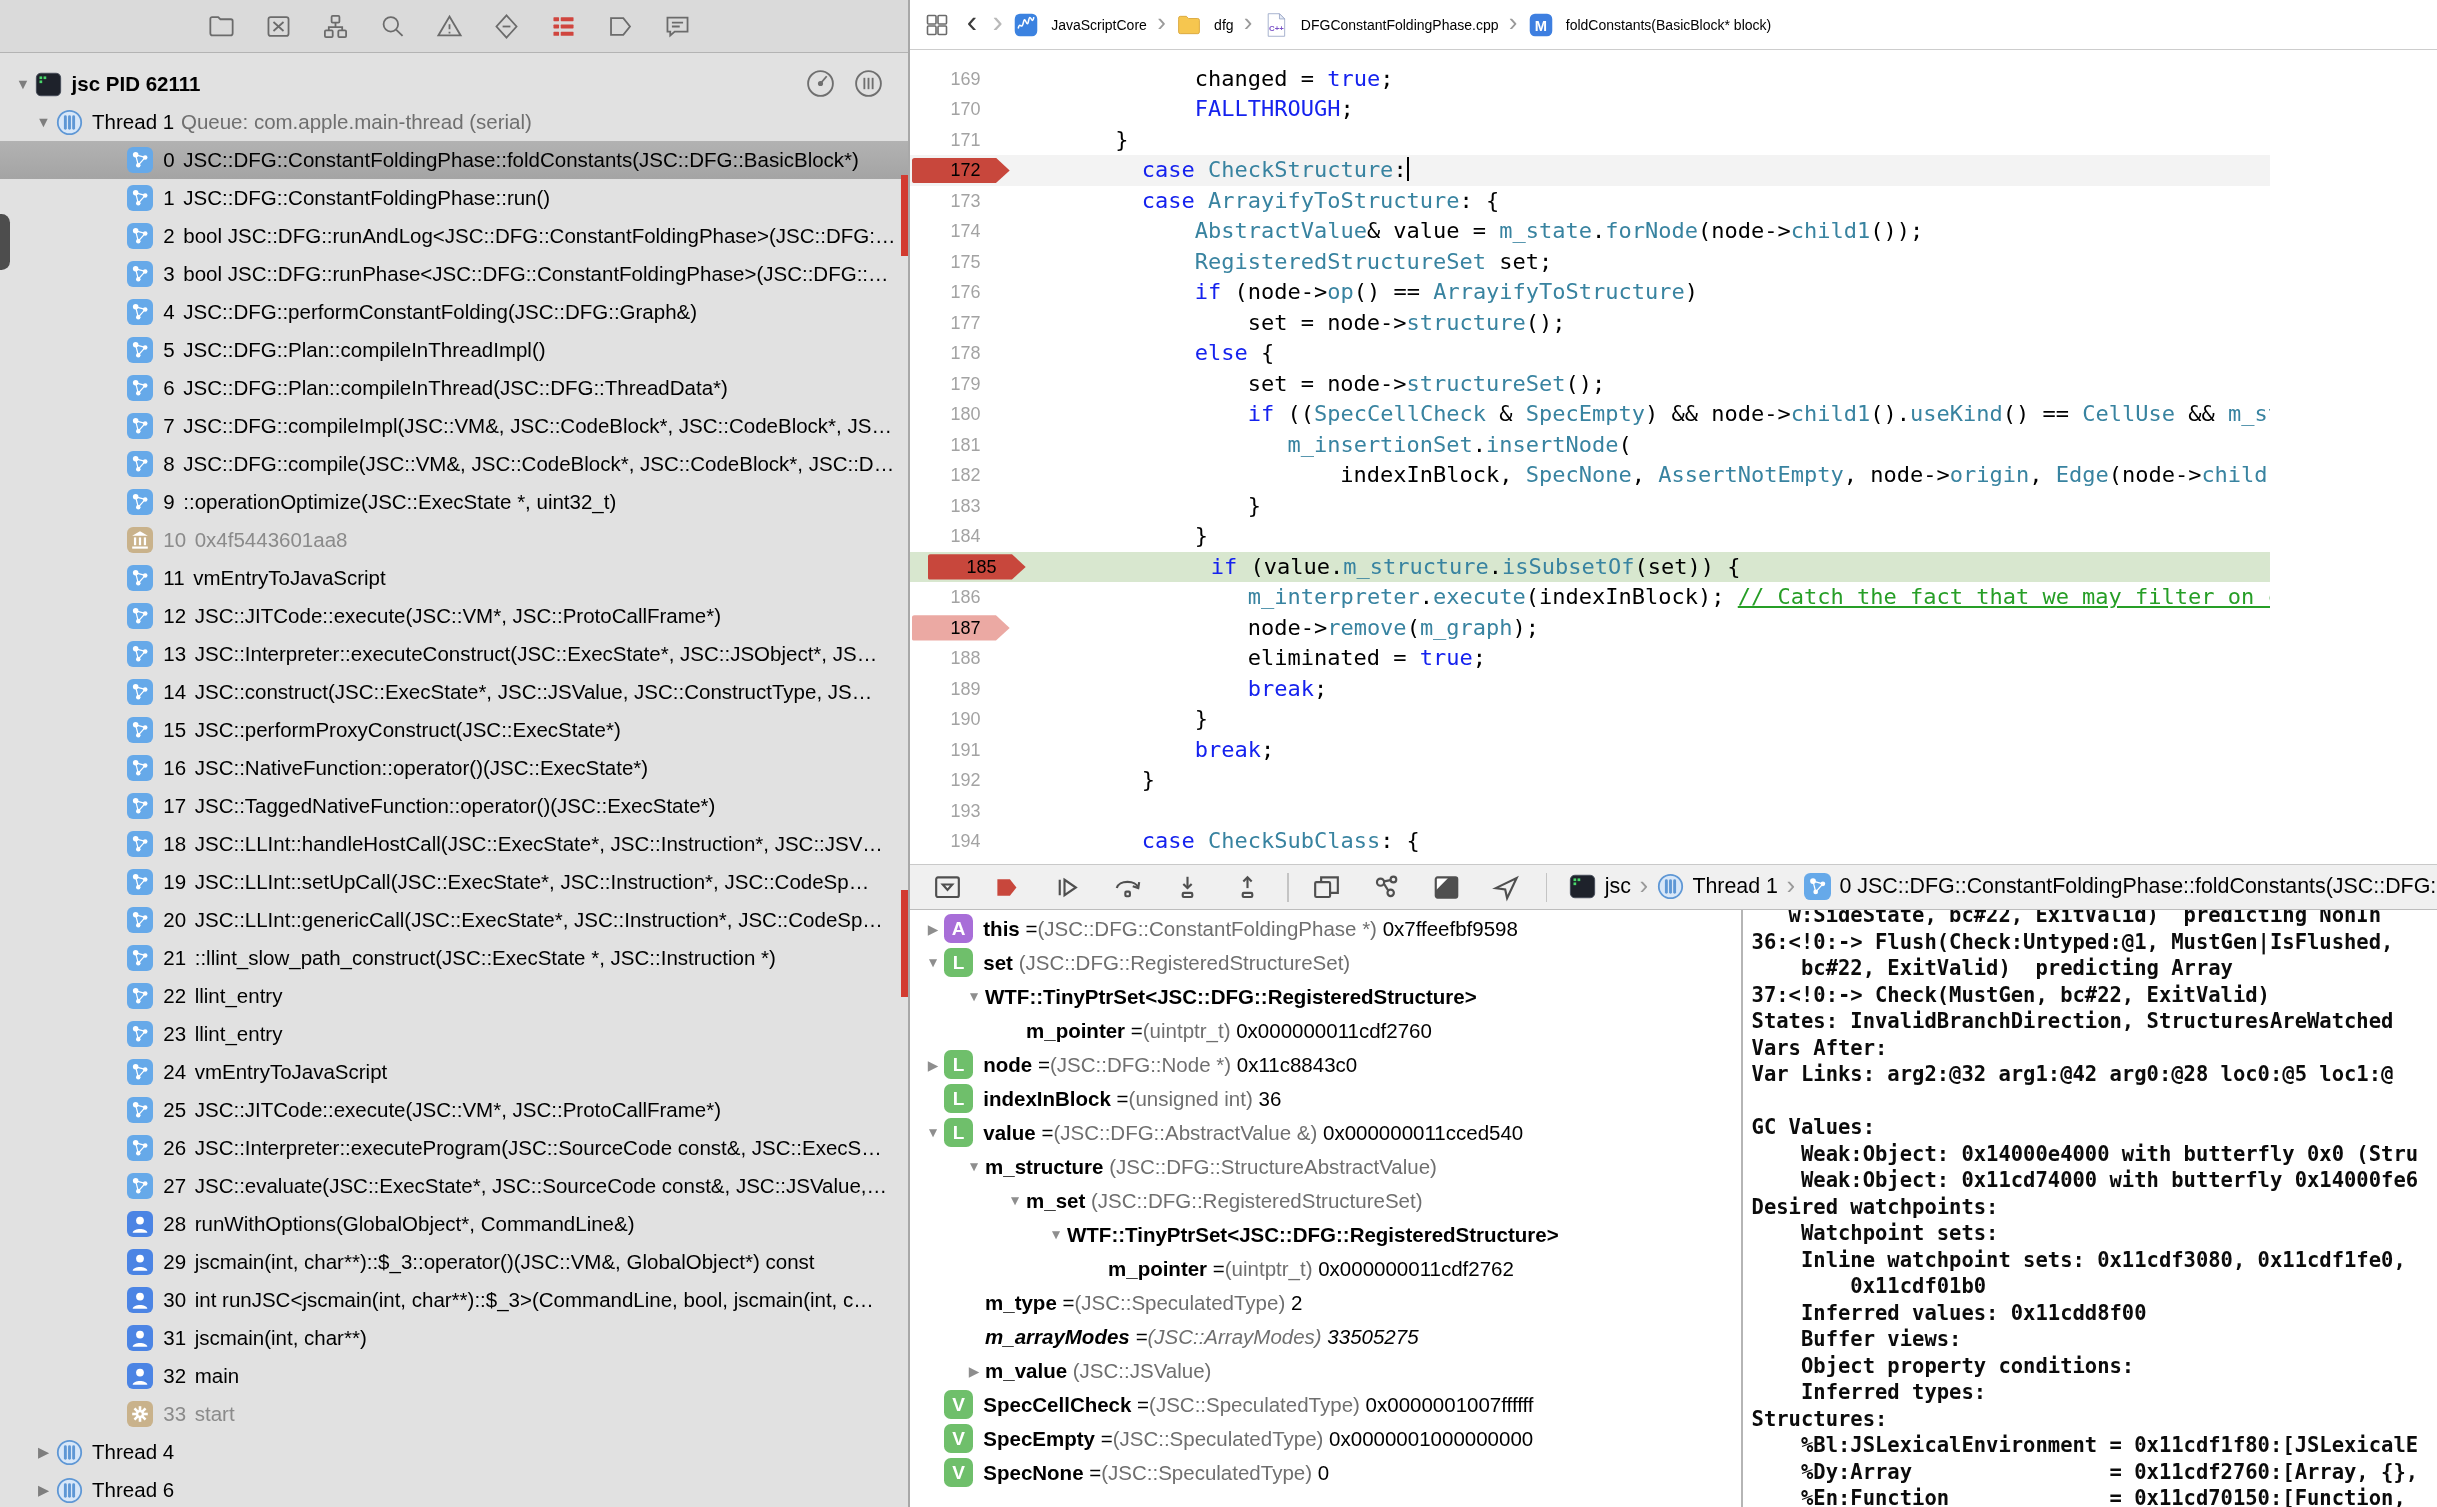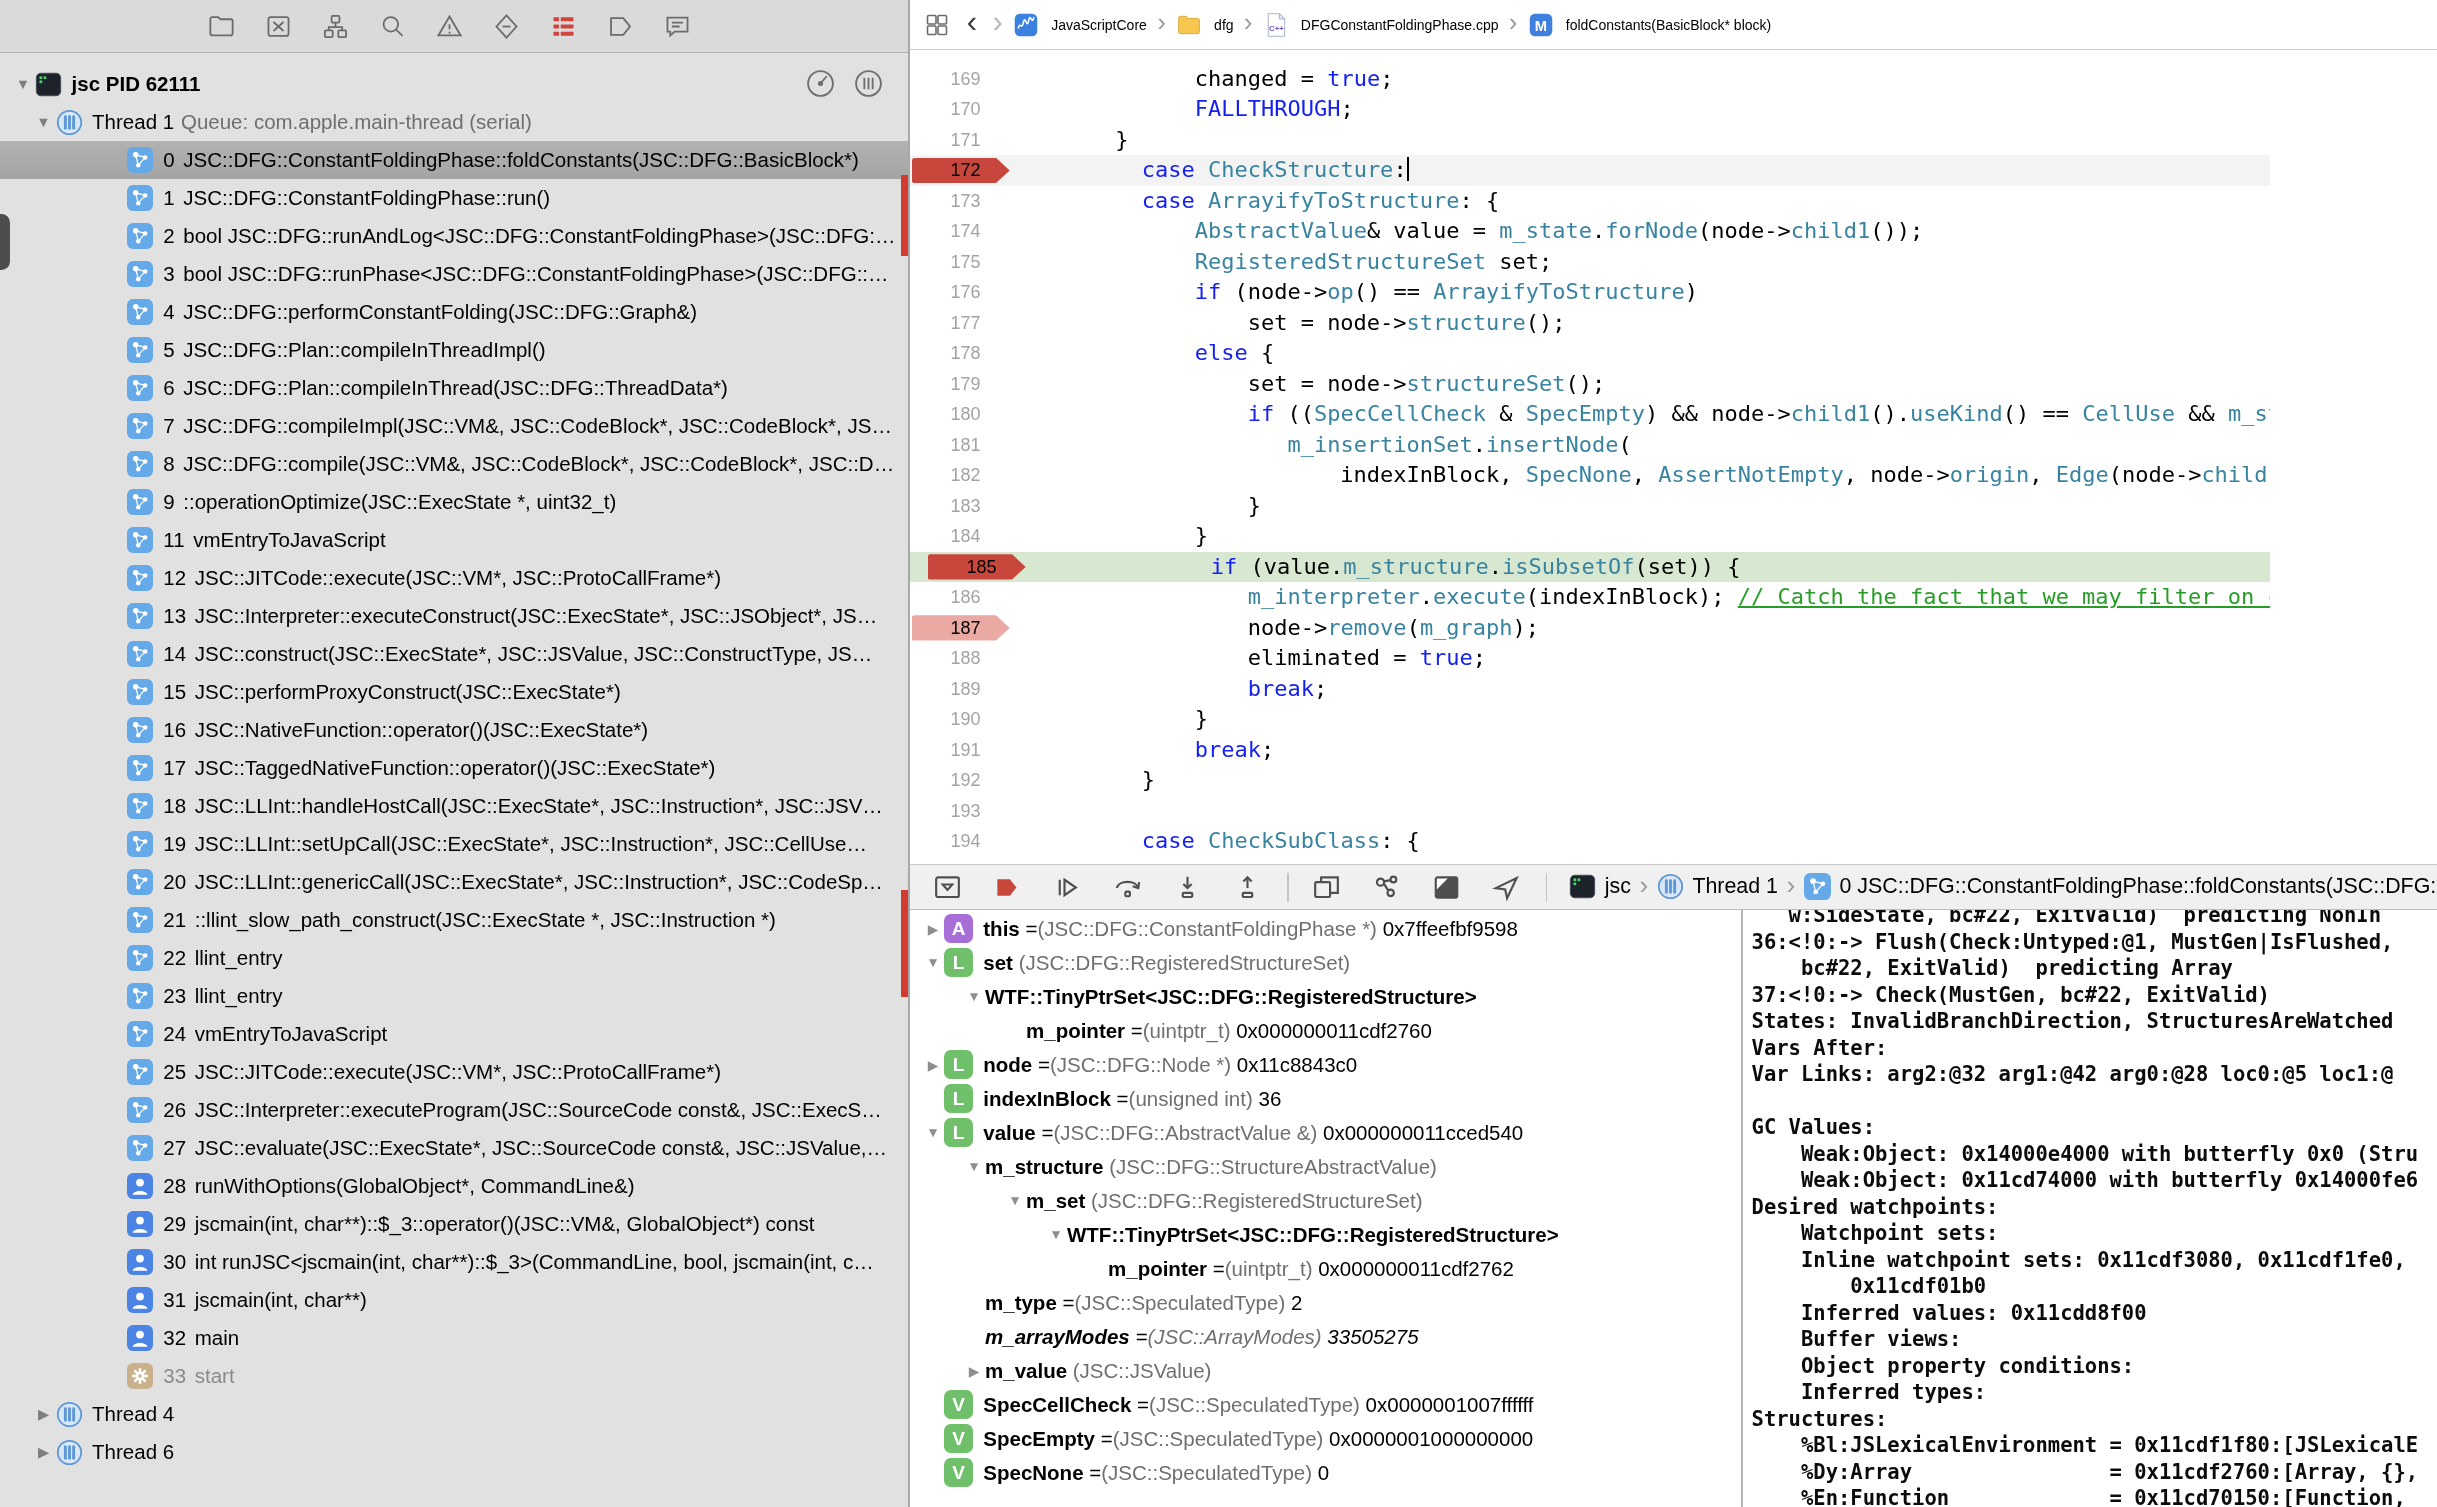--- a/index.html
+++ b/index.html
@@ -328,20 +328,34 @@
                 <rect width="30" height="30" rx="7" fill="#66a9e9"></rect>
                 <path d="M10 9L21 12L13 21Z" stroke="#fff" stroke-width="1.4" fill="none"></path>
                 <circle cx="10" cy="9" r="3.2" fill="#fff"></circle>
                 <circle cx="21" cy="12" r="2.6" fill="#fff"></circle>
                 <circle cx="13" cy="21" r="2.6" fill="#fff"></circle>
               </svg>
             </span>
             <span class="fnum">9</span>
             <span>::operationOptimize(JSC::ExecState *, uint32_t)</span>
           </div>
+          <div class="nrow frame-row dim">
+            <span class="ficon">
+              <svg viewBox="0 0 30 30">
+                <rect width="30" height="30" rx="7" fill="#c9b28b"></rect>
+                <path d="M15 5l9 5H6z" fill="#fff"></path>
+                <rect x="8" y="12" width="2.6" height="9" fill="#fff"></rect>
+                <rect x="13.7" y="12" width="2.6" height="9" fill="#fff"></rect>
+                <rect x="19.4" y="12" width="2.6" height="9" fill="#fff"></rect>
+                <rect x="6" y="22.5" width="18" height="2.5" fill="#fff"></rect>
+              </svg>
+            </span>
+            <span class="fnum">10</span>
+            <span>0x4f5443601aa8</span>
+          </div>
           <div class="nrow frame-row">
             <span class="ficon">
               <svg viewBox="0 0 30 30">
                 <rect width="30" height="30" rx="7" fill="#66a9e9"></rect>
                 <path d="M10 9L21 12L13 21Z" stroke="#fff" stroke-width="1.4" fill="none"></path>
                 <circle cx="10" cy="9" r="3.2" fill="#fff"></circle>
                 <circle cx="21" cy="12" r="2.6" fill="#fff"></circle>
                 <circle cx="13" cy="21" r="2.6" fill="#fff"></circle>
               </svg>
             </span>
@@ -443,21 +457,21 @@
             <span class="ficon">
               <svg viewBox="0 0 30 30">
                 <rect width="30" height="30" rx="7" fill="#66a9e9"></rect>
                 <path d="M10 9L21 12L13 21Z" stroke="#fff" stroke-width="1.4" fill="none"></path>
                 <circle cx="10" cy="9" r="3.2" fill="#fff"></circle>
                 <circle cx="21" cy="12" r="2.6" fill="#fff"></circle>
                 <circle cx="13" cy="21" r="2.6" fill="#fff"></circle>
               </svg>
             </span>
             <span class="fnum">19</span>
-            <span>JSC::LLInt::setUpCall(JSC::ExecState*, JSC::Instruction*, JSC::CellUse…</span>
+            <span>JSC::LLInt::setUpCall(JSC::ExecState*, JSC::Instruction*, JSC::CodeSp…</span>
           </div>
           <div class="nrow frame-row">
             <span class="ficon">
               <svg viewBox="0 0 30 30">
                 <rect width="30" height="30" rx="7" fill="#66a9e9"></rect>
                 <path d="M10 9L21 12L13 21Z" stroke="#fff" stroke-width="1.4" fill="none"></path>
                 <circle cx="10" cy="9" r="3.2" fill="#fff"></circle>
                 <circle cx="21" cy="12" r="2.6" fill="#fff"></circle>
                 <circle cx="13" cy="21" r="2.6" fill="#fff"></circle>
               </svg>

